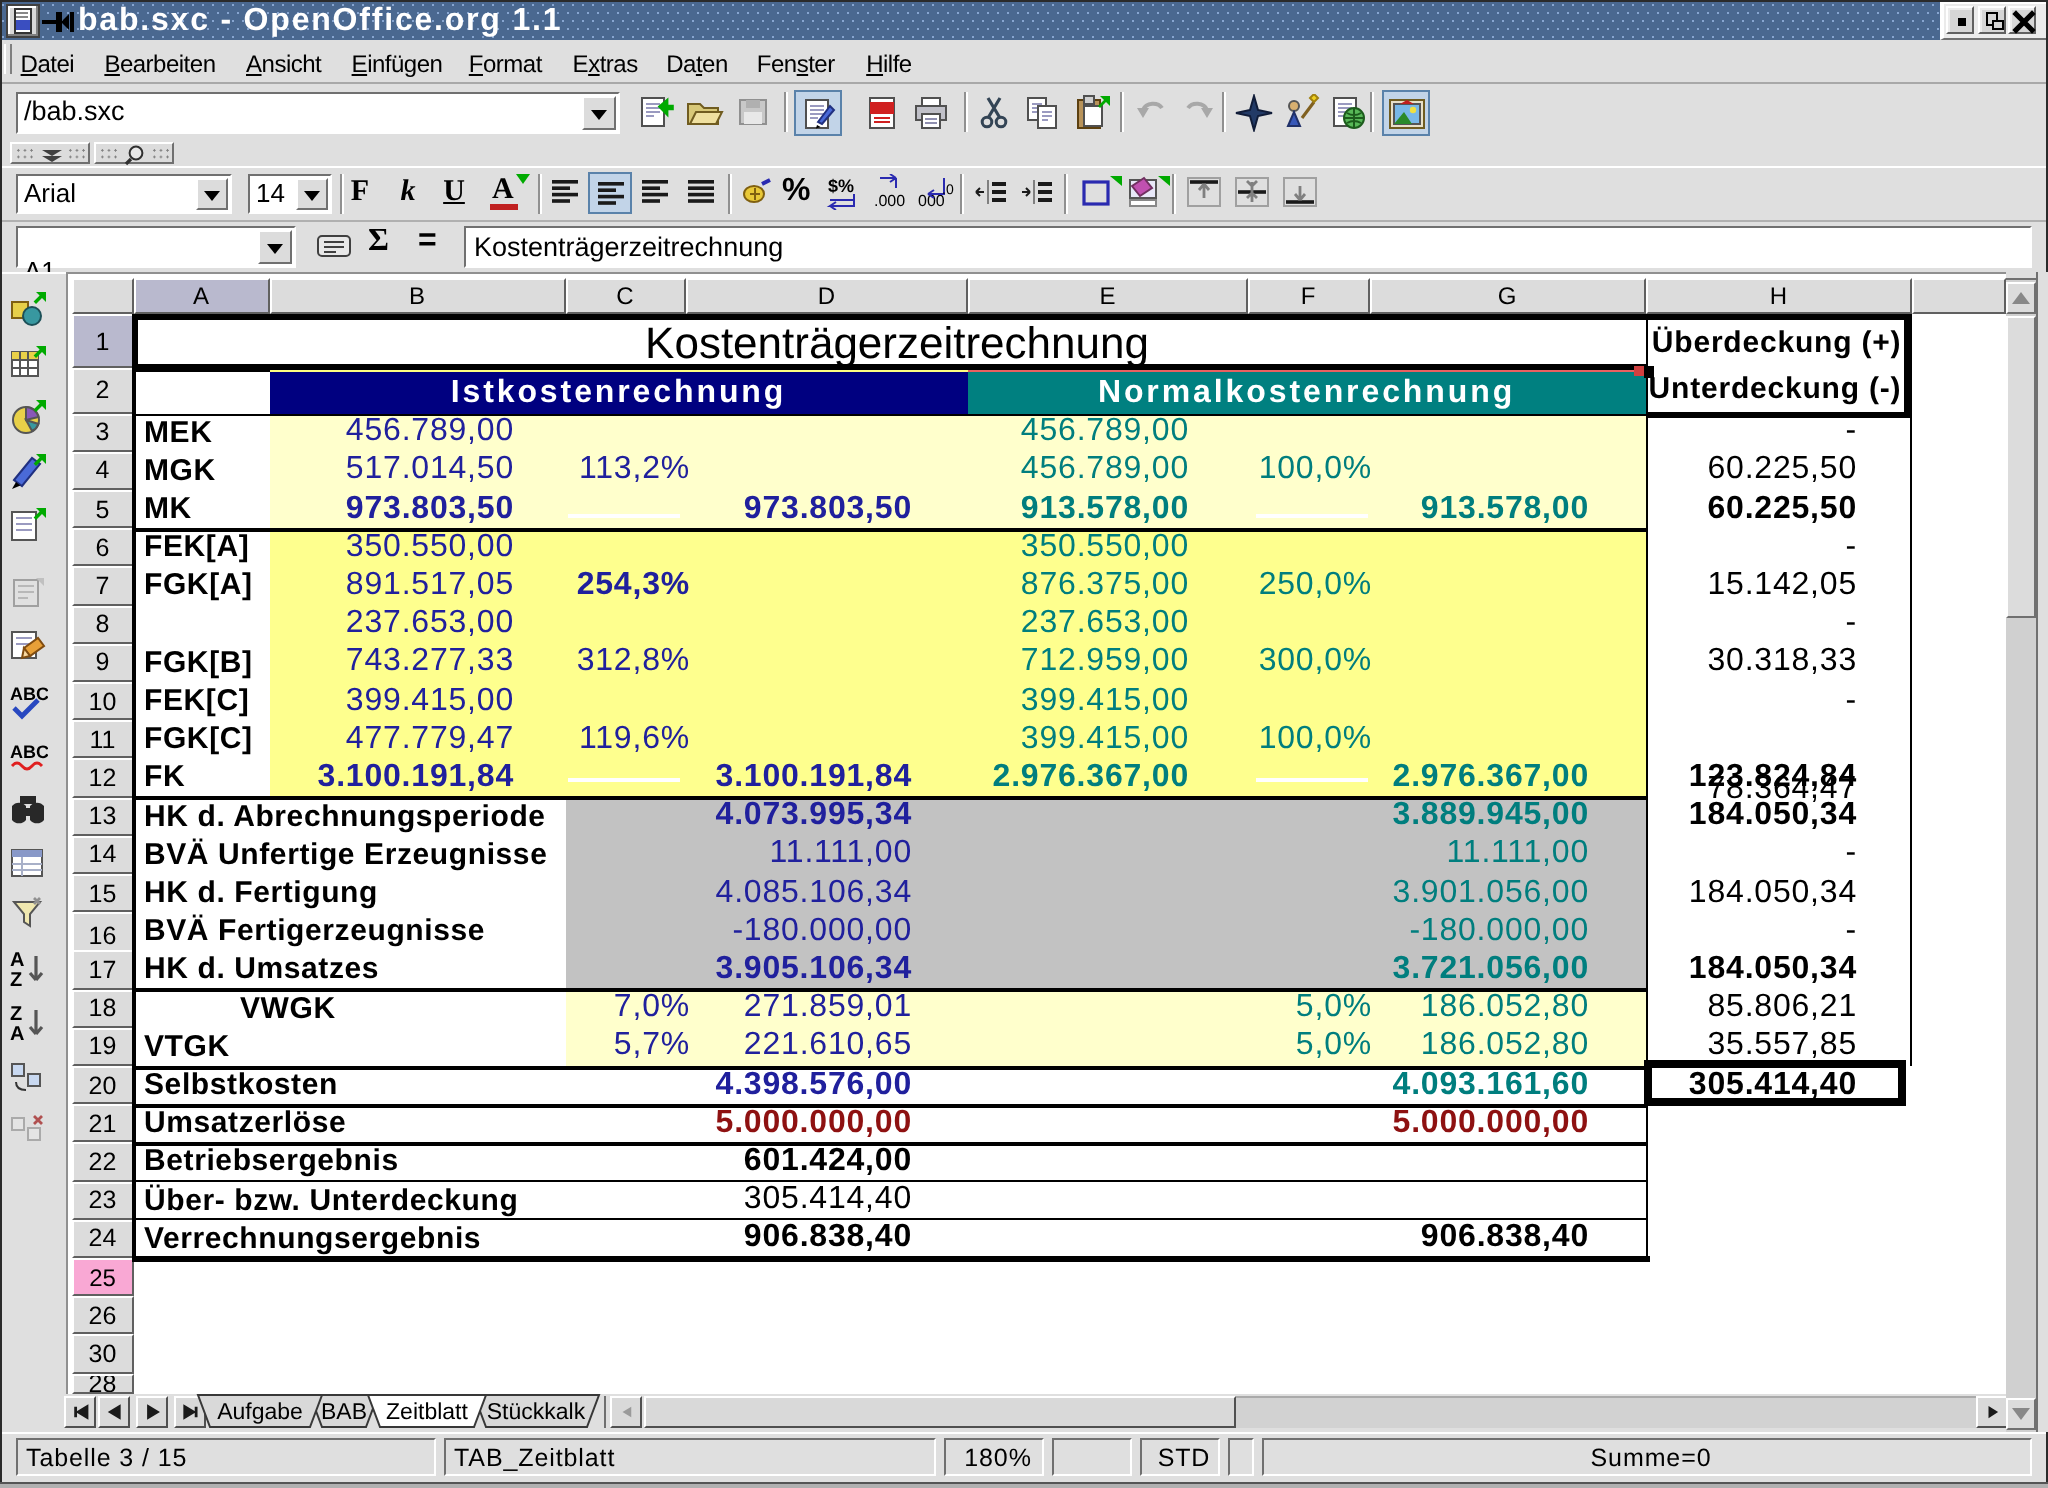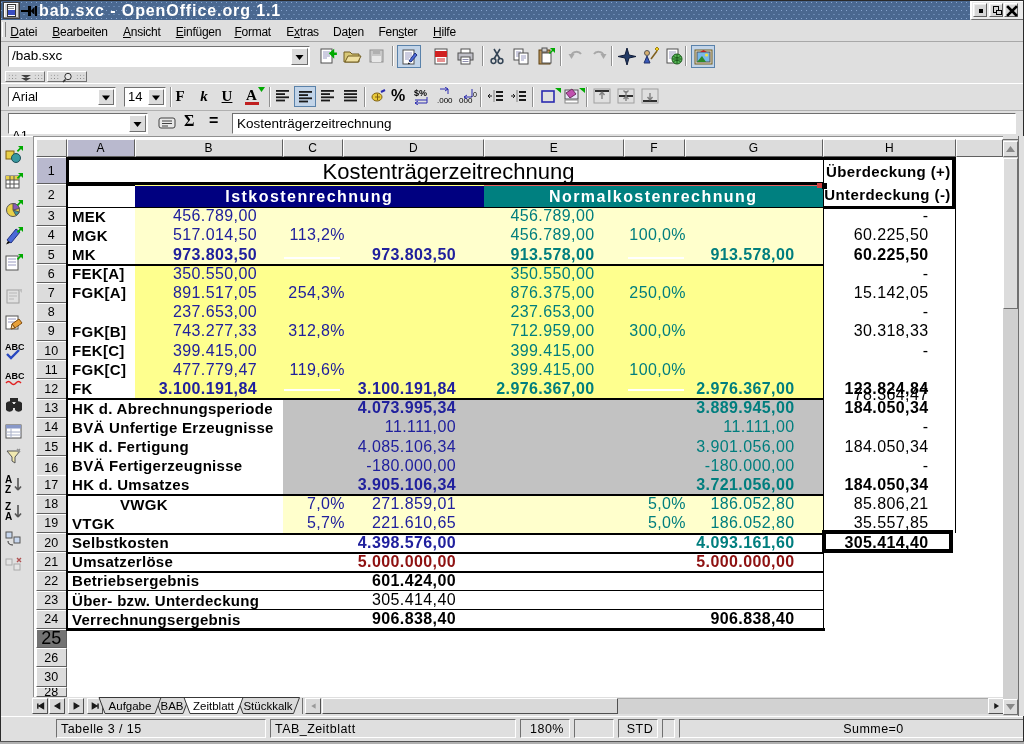--- a/index.html
+++ b/index.html
@@ -1,17 +1,17 @@
 <!DOCTYPE html>
 <html><head><meta charset="utf-8"><style>
 *{margin:0;padding:0;box-sizing:border-box;}
 body{font-family:"Liberation Sans",sans-serif;}
 #win{position:relative;width:1024px;height:744px;background:#dfdfdf;overflow:hidden;}
 .r{border-top:1px solid #fff;border-left:1px solid #fff;border-right:1px solid #707070;border-bottom:1px solid #707070;}
-.s{border-top:1px solid #707070;border-left:1px solid #707070;border-right:1px solid #fff;border-bottom:1px solid #fff;margin-left:48px;}
+.s{border-top:1px solid #707070;border-left:1px solid #707070;border-right:1px solid #fff;border-bottom:1px solid #fff;}
 .ab{position:absolute;}
 svg{display:block;}
 </style></head><body>
 <div id="win">
 
 <div class="ab" style="left:0;top:0;width:1024px;height:19.5px;
 background-color:#4a6890;
 background-image:radial-gradient(circle 1.1px at 1.5px 1.5px, #87a5d0 60%, rgba(0,0,0,0) 65%),radial-gradient(circle 1.1px at 1.5px 1.5px, #87a5d0 60%, rgba(0,0,0,0) 65%);
 background-size:5px 8px,5px 8px;background-position:0 0,2.5px 4px;
 border-top:1px solid #8da4c4;">
@@ -505,21 +505,21 @@
 <div class="ab" style="left:36px;top:437.0px;width:30.5px;height:19.19999999999999px;background:#dcdcdc;border-top:1px solid #fff;border-left:1px solid #fff;border-right:1px solid #606060;border-bottom:1px solid #606060;font-size:12.5px;text-align:center;color:#000;display:flex;align-items:center;justify-content:center;overflow:hidden;">15</div>
 <div class="ab" style="left:36px;top:456.2px;width:30.5px;height:24px;background:#dcdcdc;border-top:1px solid #fff;border-left:1px solid #fff;border-right:1px solid #606060;border-bottom:1px solid #606060;font-size:12.5px;text-align:center;color:#000;display:flex;align-items:center;justify-content:center;overflow:hidden;">16</div>
 <div class="ab" style="left:36px;top:475.4px;width:30.5px;height:19.200000000000045px;background:#dcdcdc;border-top:1px solid #fff;border-left:1px solid #fff;border-right:1px solid #606060;border-bottom:1px solid #606060;font-size:12.5px;text-align:center;color:#000;display:flex;align-items:center;justify-content:center;overflow:hidden;">17</div>
 <div class="ab" style="left:36px;top:494.6px;width:30.5px;height:19.199999999999932px;background:#dcdcdc;border-top:1px solid #fff;border-left:1px solid #fff;border-right:1px solid #606060;border-bottom:1px solid #606060;font-size:12.5px;text-align:center;color:#000;display:flex;align-items:center;justify-content:center;overflow:hidden;">18</div>
 <div class="ab" style="left:36px;top:513.8px;width:30.5px;height:19.200000000000045px;background:#dcdcdc;border-top:1px solid #fff;border-left:1px solid #fff;border-right:1px solid #606060;border-bottom:1px solid #606060;font-size:12.5px;text-align:center;color:#000;display:flex;align-items:center;justify-content:center;overflow:hidden;">19</div>
 <div class="ab" style="left:36px;top:533.0px;width:30.5px;height:19.199999999999932px;background:#dcdcdc;border-top:1px solid #fff;border-left:1px solid #fff;border-right:1px solid #606060;border-bottom:1px solid #606060;font-size:12.5px;text-align:center;color:#000;display:flex;align-items:center;justify-content:center;overflow:hidden;">20</div>
 <div class="ab" style="left:36px;top:552.1999999999999px;width:30.5px;height:19.200000000000045px;background:#dcdcdc;border-top:1px solid #fff;border-left:1px solid #fff;border-right:1px solid #606060;border-bottom:1px solid #606060;font-size:12.5px;text-align:center;color:#000;display:flex;align-items:center;justify-content:center;overflow:hidden;">21</div>
 <div class="ab" style="left:36px;top:571.4px;width:30.5px;height:19.200000000000045px;background:#dcdcdc;border-top:1px solid #fff;border-left:1px solid #fff;border-right:1px solid #606060;border-bottom:1px solid #606060;font-size:12.5px;text-align:center;color:#000;display:flex;align-items:center;justify-content:center;overflow:hidden;">22</div>
 <div class="ab" style="left:36px;top:590.6px;width:30.5px;height:19.199999999999932px;background:#dcdcdc;border-top:1px solid #fff;border-left:1px solid #fff;border-right:1px solid #606060;border-bottom:1px solid #606060;font-size:12.5px;text-align:center;color:#000;display:flex;align-items:center;justify-content:center;overflow:hidden;">23</div>
 <div class="ab" style="left:36px;top:609.8px;width:30.5px;height:19.200000000000045px;background:#dcdcdc;border-top:1px solid #fff;border-left:1px solid #fff;border-right:1px solid #606060;border-bottom:1px solid #606060;font-size:12.5px;text-align:center;color:#000;display:flex;align-items:center;justify-content:center;overflow:hidden;">24</div>
-<div class="ab" style="left:36px;top:629.0px;width:30.5px;height:19.199999999999932px;background:#737373;border-top:1px solid #fff;border-left:1px solid #fff;border-right:1px solid #606060;border-bottom:1px solid #606060;font-size:18px;text-align:right;color:#000;display:flex;align-items:center;justify-content:center;overflow:hidden;">25</div>
+<div class="ab" style="left:36px;top:629.0px;width:30.5px;height:19.199999999999932px;background:#f9a8d4;border-top:1px solid #fff;border-left:1px solid #fff;border-right:1px solid #606060;border-bottom:1px solid #606060;font-size:12px;text-align:right;color:#000;display:flex;align-items:center;justify-content:center;overflow:hidden;">25</div>
 <div class="ab" style="left:36px;top:648.1999999999999px;width:30.5px;height:19.200000000000045px;background:#dcdcdc;border-top:1px solid #fff;border-left:1px solid #fff;border-right:1px solid #606060;border-bottom:1px solid #606060;font-size:12.5px;text-align:center;color:#000;display:flex;align-items:center;justify-content:center;overflow:hidden;">26</div>
 <div class="ab" style="left:36px;top:667.4px;width:30.5px;height:19.200000000000045px;background:#dcdcdc;border-top:1px solid #fff;border-left:1px solid #fff;border-right:1px solid #606060;border-bottom:1px solid #606060;font-size:12.5px;text-align:center;color:#000;display:flex;align-items:center;justify-content:center;overflow:hidden;">30</div>
 <div class="ab" style="left:36px;top:686.6px;width:30.5px;height:10.399999999999977px;background:#dcdcdc;border-top:1px solid #fff;border-left:1px solid #fff;border-right:1px solid #606060;border-bottom:1px solid #606060;font-size:12.5px;text-align:center;color:#000;display:flex;align-items:center;justify-content:center;overflow:hidden;">28</div>
 <div class="ab" style="left:134.5px;top:206.6px;width:688.0px;height:57.599999999999994px;background:#ffffcc;"></div>
 <div class="ab" style="left:134.5px;top:264.2px;width:688.0px;height:134.40000000000003px;background:#feff8e;"></div>
 <div class="ab" style="left:282.5px;top:398.6px;width:540.0px;height:96.0px;background:#c2c2c2;"></div>
 <div class="ab" style="left:282.5px;top:494.6px;width:540.0px;height:38.39999999999998px;background:#ffffcc;"></div>
 <div class="ab" style="left:134.5px;top:186.3px;width:349.5px;height:20.299999999999983px;background:#000080;"></div>
 <div class="ab" style="left:484px;top:186.3px;width:338.5px;height:20.299999999999983px;background:#008080;"></div>
 <div class="ab" style="left:66.5px;top:156.5px;width:889.5px;height:3.5px;background:#000;"></div>
@@ -570,21 +570,21 @@
 <div class="ab" style="left:342.5px;top:245.0px;width:113.5px;text-align:right;height:19.19999999999999px;font-size:16px;font-weight:bold;color:#20209d;letter-spacing:0.4px;display:flex;align-items:center;justify-content:flex-end;white-space:pre;">973.803,50</div>
 <div class="ab" style="left:484px;top:245.0px;width:110.5px;text-align:right;height:19.19999999999999px;font-size:16px;font-weight:bold;color:#007e7e;letter-spacing:0.4px;display:flex;align-items:center;justify-content:flex-end;white-space:pre;">913.578,00</div>
 <div class="ab" style="left:684.5px;top:245.0px;width:110.0px;text-align:right;height:19.19999999999999px;font-size:16px;font-weight:bold;color:#007e7e;letter-spacing:0.4px;display:flex;align-items:center;justify-content:flex-end;white-space:pre;">913.578,00</div>
 <div class="ab" style="left:822.5px;top:245.0px;width:106.0px;text-align:right;height:19.19999999999999px;font-size:16px;font-weight:bold;color:#000;letter-spacing:0.4px;display:flex;align-items:center;justify-content:flex-end;white-space:pre;">60.225,50</div>
 <div class="ab" style="left:72.0px;top:264.2px;width:400px;text-align:left;height:19.19999999999999px;font-size:15px;font-weight:bold;color:#000;letter-spacing:0.3px;display:flex;align-items:center;justify-content:flex-start;white-space:pre;">FEK[A]</div>
 <div class="ab" style="left:134.5px;top:264.2px;width:122.5px;text-align:right;height:19.19999999999999px;font-size:16px;font-weight:normal;color:#20209d;letter-spacing:0.4px;display:flex;align-items:center;justify-content:flex-end;white-space:pre;">350.550,00</div>
 <div class="ab" style="left:484px;top:264.2px;width:110.5px;text-align:right;height:19.19999999999999px;font-size:16px;font-weight:normal;color:#007e7e;letter-spacing:0.4px;display:flex;align-items:center;justify-content:flex-end;white-space:pre;">350.550,00</div>
 <div class="ab" style="left:822.5px;top:264.2px;width:106.0px;text-align:right;height:19.19999999999999px;font-size:16px;font-weight:normal;color:#000;letter-spacing:0.4px;display:flex;align-items:center;justify-content:flex-end;white-space:pre;">-</div>
 <div class="ab" style="left:72.0px;top:283.4px;width:400px;text-align:left;height:19.200000000000045px;font-size:15px;font-weight:bold;color:#000;letter-spacing:0.3px;display:flex;align-items:center;justify-content:flex-start;white-space:pre;">FGK[A]</div>
 <div class="ab" style="left:134.5px;top:283.4px;width:122.5px;text-align:right;height:19.200000000000045px;font-size:16px;font-weight:normal;color:#20209d;letter-spacing:0.4px;display:flex;align-items:center;justify-content:flex-end;white-space:pre;">891.517,05</div>
-<div class="ab" style="left:282.5px;top:283.4px;width:62.5px;text-align:right;height:19.200000000000045px;font-size:16px;font-weight:normal;color:#20209d;letter-spacing:0.4px;display:flex;align-items:center;justify-content:flex-end;white-space:pre;">254,3%</div>
+<div class="ab" style="left:282.5px;top:283.4px;width:62.5px;text-align:right;height:19.200000000000045px;font-size:16px;font-weight:bold;color:#20209d;letter-spacing:0.4px;display:flex;align-items:center;justify-content:flex-end;white-space:pre;">254,3%</div>
 <div class="ab" style="left:484px;top:283.4px;width:110.5px;text-align:right;height:19.200000000000045px;font-size:16px;font-weight:normal;color:#007e7e;letter-spacing:0.4px;display:flex;align-items:center;justify-content:flex-end;white-space:pre;">876.375,00</div>
 <div class="ab" style="left:623.5px;top:283.4px;width:62.5px;text-align:right;height:19.200000000000045px;font-size:16px;font-weight:normal;color:#007e7e;letter-spacing:0.4px;display:flex;align-items:center;justify-content:flex-end;white-space:pre;">250,0%</div>
 <div class="ab" style="left:822.5px;top:283.4px;width:106.0px;text-align:right;height:19.200000000000045px;font-size:16px;font-weight:normal;color:#000;letter-spacing:0.4px;display:flex;align-items:center;justify-content:flex-end;white-space:pre;">15.142,05</div>
 <div class="ab" style="left:134.5px;top:302.6px;width:122.5px;text-align:right;height:19.199999999999932px;font-size:16px;font-weight:normal;color:#20209d;letter-spacing:0.4px;display:flex;align-items:center;justify-content:flex-end;white-space:pre;">237.653,00</div>
 <div class="ab" style="left:484px;top:302.6px;width:110.5px;text-align:right;height:19.199999999999932px;font-size:16px;font-weight:normal;color:#007e7e;letter-spacing:0.4px;display:flex;align-items:center;justify-content:flex-end;white-space:pre;">237.653,00</div>
 <div class="ab" style="left:822.5px;top:302.6px;width:106.0px;text-align:right;height:19.199999999999932px;font-size:16px;font-weight:normal;color:#000;letter-spacing:0.4px;display:flex;align-items:center;justify-content:flex-end;white-space:pre;">-</div>
 <div class="ab" style="left:72.0px;top:321.79999999999995px;width:400px;text-align:left;height:19.200000000000045px;font-size:15px;font-weight:bold;color:#000;letter-spacing:0.3px;display:flex;align-items:center;justify-content:flex-start;white-space:pre;">FGK[B]</div>
 <div class="ab" style="left:134.5px;top:321.79999999999995px;width:122.5px;text-align:right;height:19.200000000000045px;font-size:16px;font-weight:normal;color:#20209d;letter-spacing:0.4px;display:flex;align-items:center;justify-content:flex-end;white-space:pre;">743.277,33</div>
 <div class="ab" style="left:282.5px;top:321.79999999999995px;width:62.5px;text-align:right;height:19.200000000000045px;font-size:16px;font-weight:normal;color:#20209d;letter-spacing:0.4px;display:flex;align-items:center;justify-content:flex-end;white-space:pre;">312,8%</div>
 <div class="ab" style="left:484px;top:321.79999999999995px;width:110.5px;text-align:right;height:19.200000000000045px;font-size:16px;font-weight:normal;color:#007e7e;letter-spacing:0.4px;display:flex;align-items:center;justify-content:flex-end;white-space:pre;">712.959,00</div>

